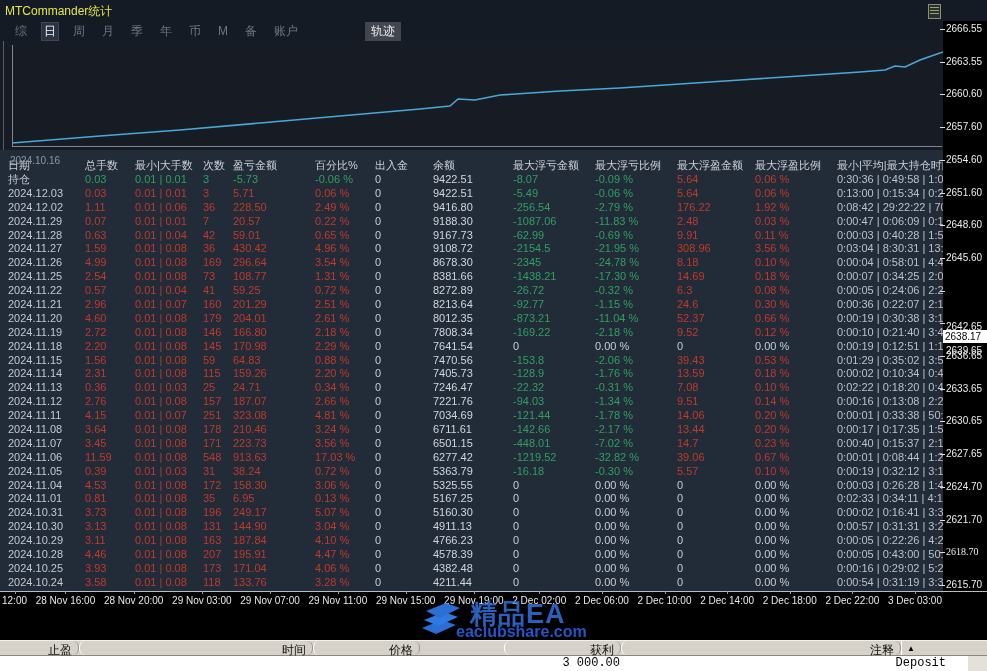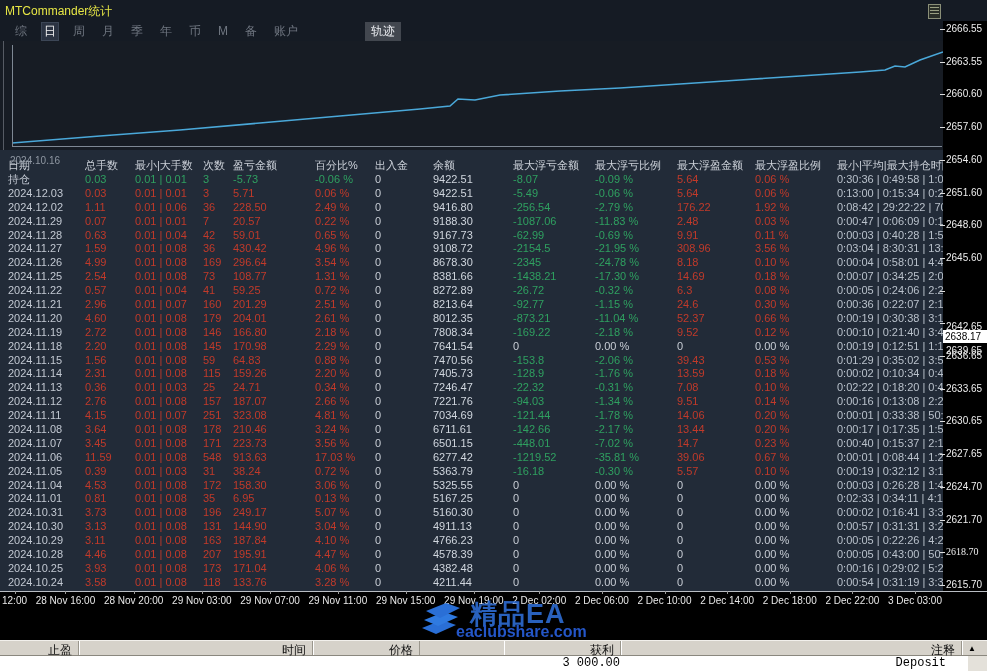--- a/index.html
+++ b/index.html
@@ -43,21 +43,21 @@
   
   .taxis{position:absolute;left:0;top:591px;width:987px;height:47px;background:#000;
     border-top:1px solid #b9bdc3;box-sizing:border-box;}
   .taxis-inner{display:flex;justify-content:space-between;width:940px;padding:3px 2px 0 2px;}
   .tlabel{position:relative;font-size:10px;color:#e8e8e8;white-space:nowrap;}
   .tlabel::before{content:"";position:absolute;left:50%;top:-4px;width:1px;height:3px;background:#9a9a9a;}
   
   .hist-head{position:absolute;left:0;top:640px;width:987px;height:16px;background:#d6d2ca;
     border-top:1px solid #f2f0ec;border-bottom:1px solid #8a877e;box-sizing:border-box;display:flex;}
   .hh-cell{height:100%;font-size:12px;color:#111;text-align:right;padding:1px 6px 0 0;box-sizing:border-box;
-    border-left:1px solid #fff;border-right:1px solid #9a968c;}
+    border-left:1px solid #fff;border-right:1px solid #9a968c;border-radius:6px;}
   .hh-cell:first-child{border-left:none;}
   .hh-scroll{width:18px;height:100%;background:#d6d2ca;border-left:1px solid #fff;
     text-align:center;font-size:8px;line-height:15px;color:#000;cursor:default;}
   .hist-row{position:absolute;left:0;top:656px;width:968px;height:15px;background:#fff;
     font-family:"Liberation Mono",monospace;font-size:12px;color:#000;}
   .hr-profit{position:absolute;right:348px;top:0;}
   .hr-comment{position:absolute;right:22px;top:0;}
   .hist-track{position:absolute;left:968px;top:656px;width:19px;height:15px;background:#e4e1da;}
   
   .watermark{position:absolute;left:408px;top:596px;width:250px;height:46px;z-index:9;}
@@ -423,21 +423,21 @@
         <div class="trow">
           <span class="cell c-date">2024.11.06</span>
           <span class="cell t-red">11.59</span>
           <span class="cell t-red">0.01 | 0.08</span>
           <span class="cell t-red">548</span>
           <span class="cell t-red">913.63</span>
           <span class="cell t-red">17.03 %</span>
           <span class="cell c-neutral">0</span>
           <span class="cell c-bal">6277.42</span>
           <span class="cell t-green">-1219.52</span>
-          <span class="cell t-green">-35.81 %</span>
+          <span class="cell t-green">-32.82 %</span>
           <span class="cell t-red">39.06</span>
           <span class="cell t-red">0.67 %</span>
           <span class="cell c-time">0:00:01 | 0:08:44 | 1:26</span>
         </div>
         <div class="trow">
           <span class="cell c-date">2024.11.05</span>
           <span class="cell t-red">0.39</span>
           <span class="cell t-red">0.01 | 0.03</span>
           <span class="cell t-red">31</span>
           <span class="cell t-red">38.24</span>
@@ -633,21 +633,21 @@
         <span class="tlabel">3 Dec 03:00</span>
       </div>
   </div>
 
   <div class="hist-head" id="histhead">
       <div class="hh-cell" style="width: 79px;">止盈</div>
       <div class="hh-cell" style="width: 234px;">时间</div>
       <div class="hh-cell" style="width: 107px;">价格</div>
       <div class="hh-cell" style="width: 84px; margin-top: 26px;">库存费</div>
       <div class="hh-cell" style="width: 117px;">获利</div>
-      <div class="hh-cell" style="width: 341px;">注释</div>
+      <div class="hh-cell" style="width: 280px;">注释</div>
       <div class="hh-scroll">▲</div>
     </div>
   <div class="hist-row">
     <span class="hr-profit">3 000.00</span>
     <span class="hr-comment">Deposit</span>
   </div>
   <div class="hist-track"></div>
 
   <div class="watermark">
     <svg class="wm-logo" width="48" height="42" viewBox="0 0 48 42">

